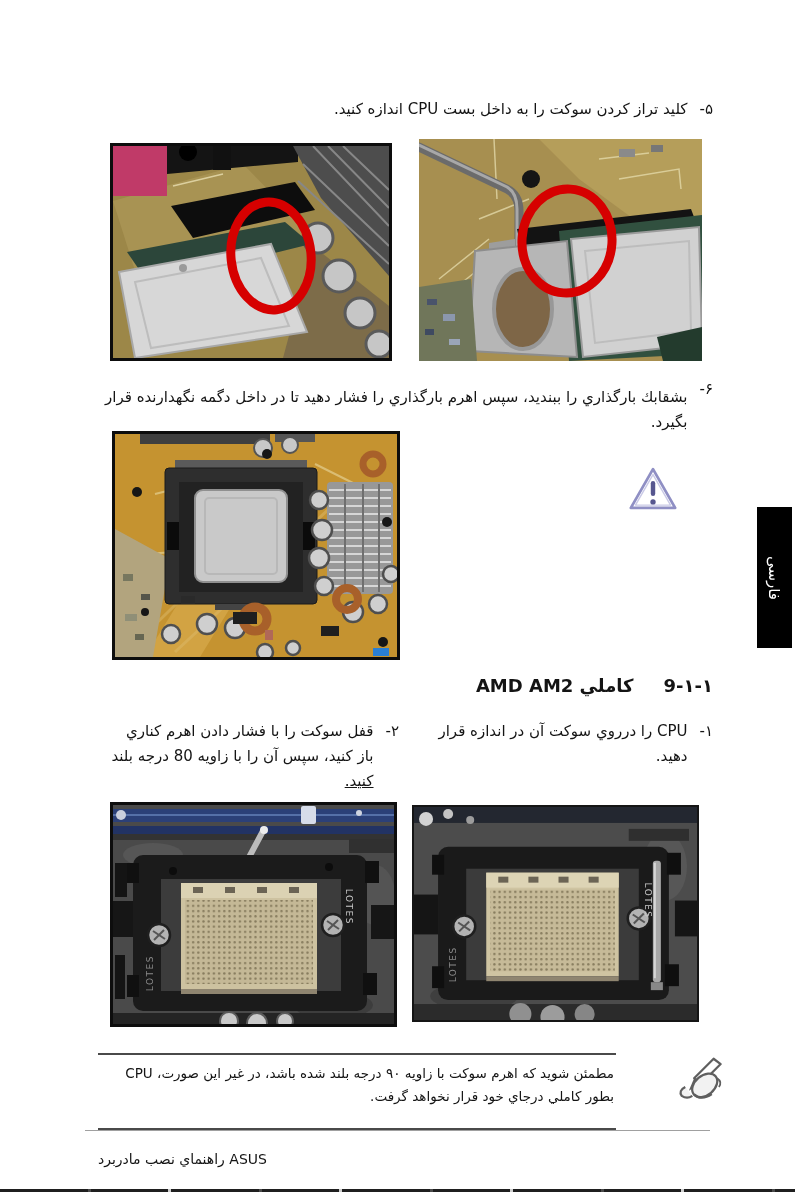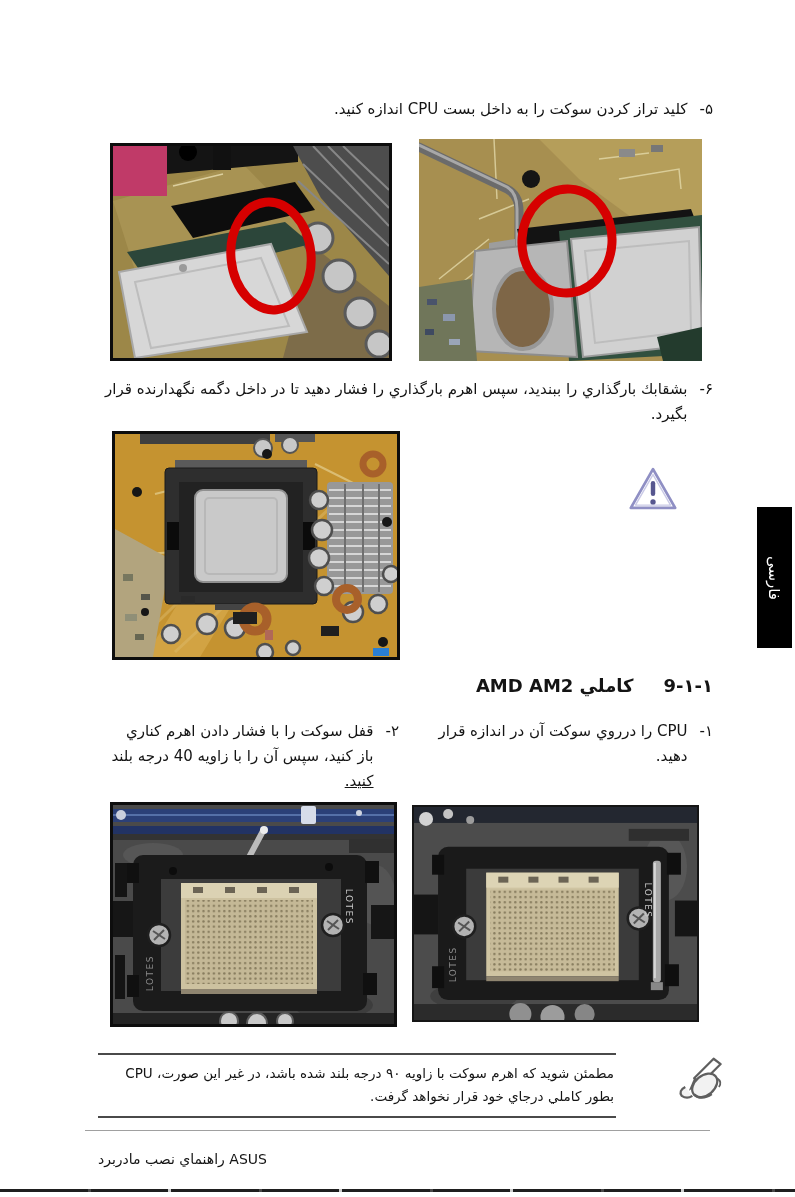--- a/index.html
+++ b/index.html
@@ -13,21 +13,21 @@
   
   .photo{position:absolute;box-sizing:border-box;background:#999;}
   .photo svg{display:block;width:100%;height:100%;}
   .b3{border:3px solid #0d0d0d;}
   .b2{border:2px solid #151515;}
   
   .rulebox{position:absolute;border-top:2px solid #4a4a4a;border-bottom:2px solid #4a4a4a;
            text-align:right;}
   .warnbox{left:423px;top:444px;width:190px;padding:7px 1px 8px 1px;
            font-size:13px;line-height:23px;}
-  .notebox{left:98px;top:1053px;width:514px;padding:7px 2px 8px 2px;
+  .notebox{left:98px;top:1053px;width:514px;padding:7px 2px 20px 2px;
            font-size:13.5px;line-height:23px;}
   
   .heading{position:absolute;top:675px;right:82px;display:flex;gap:30px;align-items:baseline;
            font-size:18px;font-weight:bold;}
   .ltr{direction:ltr;unicode-bidi:isolate;}
   
   .side-tab{position:absolute;left:757px;top:507px;width:35px;height:141px;background:#000;
             display:flex;align-items:center;justify-content:center;}
   .side-tab span{color:#fff;font-size:15px;white-space:nowrap;transform:rotate(90deg);letter-spacing:1px;}
   
@@ -96,21 +96,21 @@
       <rect x="24" y="175" width="12" height="7" fill="#8b97ad"></rect>
       <rect x="6" y="190" width="9" height="6" fill="#3f4a61"></rect>
       <rect x="30" y="200" width="11" height="6" fill="#9aa5b8"></rect>
       <polygon points="238,198 283,188 283,222 244,222" fill="#233b2d"></polygon>
       <ellipse cx="148" cy="102" rx="45" ry="52" fill="none" stroke="#d60000" stroke-width="9" transform="rotate(4 148 102)"></ellipse>
     </svg>
   </div>
 
   <div class="step" style="top:377px;right:82px;">
     <span class="bullet">۶-</span>
-    <span style="width:590px;">بشقابك بارگذاري را ببندید، سپس اهرم بارگذاري را فشار دهید تا در داخل دگمه نگهدارنده قرار بگیرد.</span>
+    <span style="width:590px;margin-top:8px;">بشقابك بارگذاري را ببندید، سپس اهرم بارگذاري را فشار دهید تا در داخل دگمه نگهدارنده قرار بگیرد.</span>
   </div>
 
   <div class="photo b3" style="left:112px;top:431px;width:288px;height:229px;">
     <svg viewBox="0 0 282 223" preserveAspectRatio="none">
       <rect width="282" height="223" fill="#c59330"></rect>
       <polygon points="30,223 130,60 185,60 85,223" fill="#d4a748" opacity="0.8"></polygon>
       <path d="M20,210 L180,55 M60,218 L230,60" stroke="#dcb96a" stroke-width="3" opacity="0.5"></path>
       <path d="M40,60 L120,40 M200,30 L260,60 M30,120 L60,118" stroke="#e9d9a0" stroke-width="2" opacity="0.6"></path>
       <polygon points="0,95 55,125 38,223 0,223" fill="#b2a47e"></polygon>
       <rect x="8" y="140" width="10" height="7" fill="#77775f"></rect>
@@ -183,21 +183,21 @@
     <span>کاملي AMD AM2</span>
   </div>
 
   <div class="step" style="top:719px;right:82px;">
     <span class="bullet">۱-</span>
     <span style="width:252px;">CPU را درروي سوکت آن در اندازه قرار دهید.</span>
   </div>
 
   <div class="step" style="top:719px;left:99px;width:300px;">
     <span class="bullet">۲-</span>
-    <span style="width:264px;"><span>قفل سوکت را با فشار دادن اهرم کناري باز کنید، سپس آن را با زاویه 40 درجه بلند </span><span class="underline">کنید.</span></span>
+    <span style="width:264px;"><span>قفل سوکت را با فشار دادن اهرم کناري باز کنید، سپس آن را با زاویه 80 درجه بلند </span><span class="underline">کنید.</span></span>
   </div>
 
   <div class="photo b3" style="left:110px;top:802px;width:287px;height:225px;">
     <svg viewBox="0 0 281 219" preserveAspectRatio="none">
       <defs>
         <pattern id="p4" width="5.2" height="5.2" patternUnits="userSpaceOnUse">
           <circle cx="2.1" cy="2.1" r="1.2" fill="#877c5e"></circle>
         </pattern>
       </defs>
       <rect width="281" height="219" fill="#4a4a4a"></rect>

